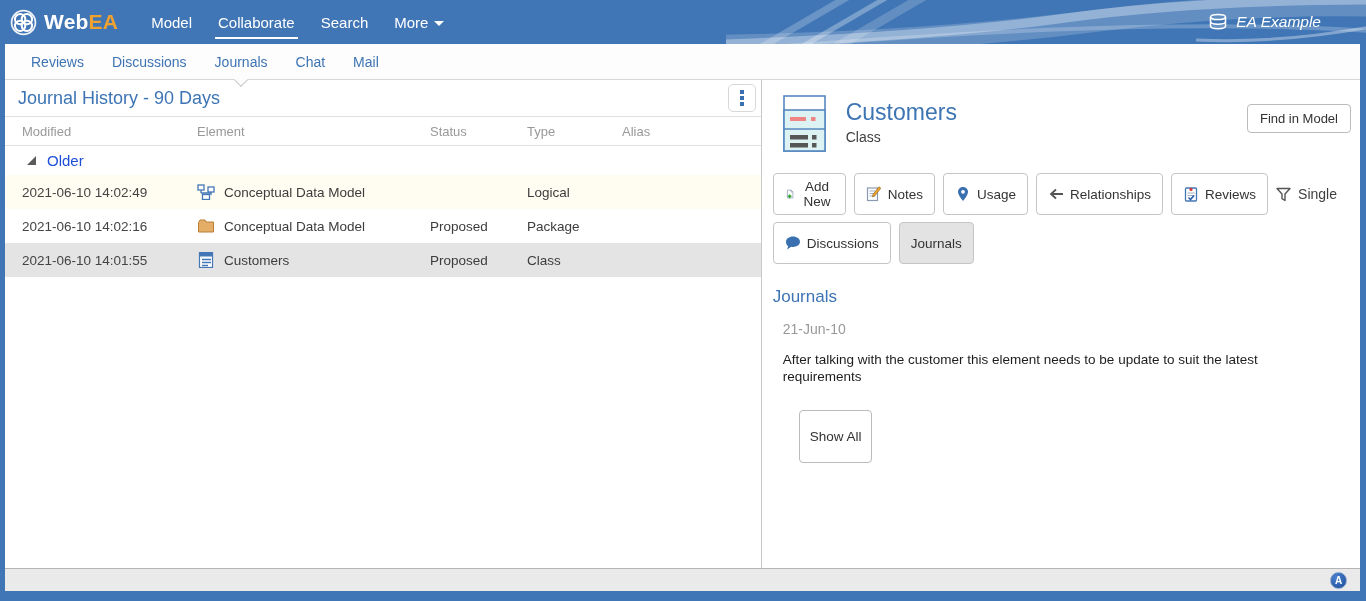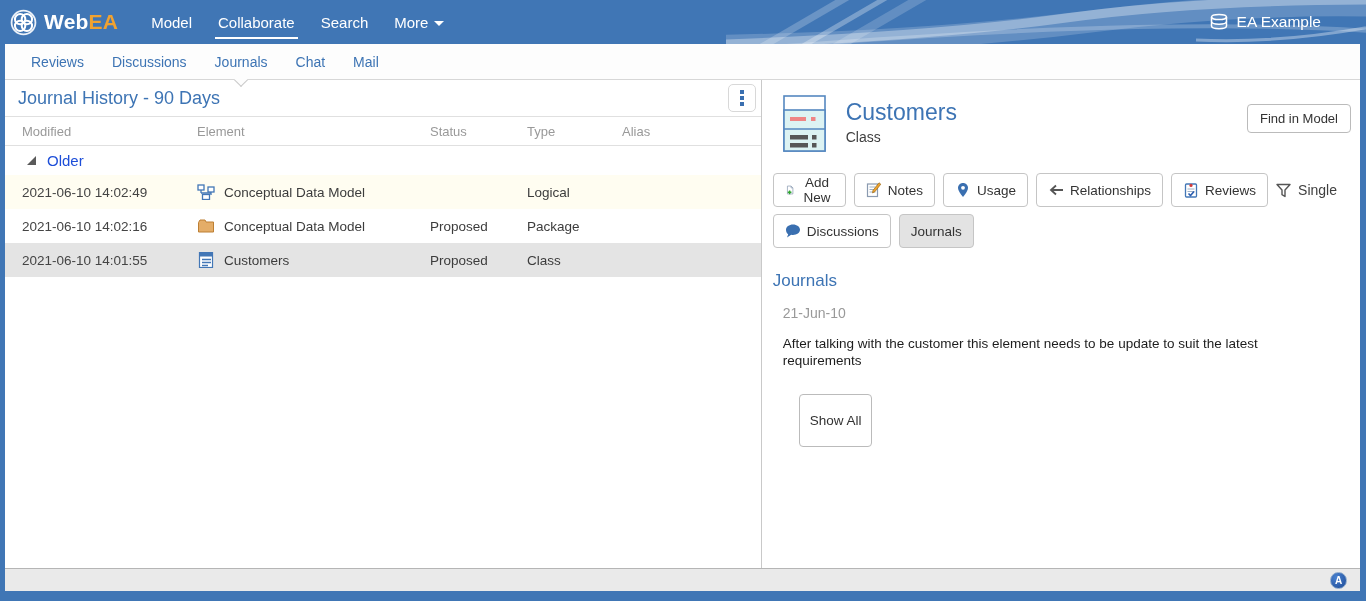--- a/index.html
+++ b/index.html
@@ -26,21 +26,21 @@
   .topnav { display:flex; align-items:center; margin-left:20px; position:relative; z-index:2; height:100%; }
   .topnav-item {
     color:#fff; font-size:15px; padding:0 13px; height:100%;
     display:flex; align-items:center; gap:6px; cursor:pointer; position:relative;
   }
   .topnav-item.active::after {
     content:""; position:absolute; left:10px; right:10px; bottom:5px;
     height:2px; background:#fff;
   }
   .caret-down { width:0; height:0; border-left:5px solid transparent; border-right:5px solid transparent; border-top:5px solid #fff; margin-top:2px; }
-  .topbar-right { margin-left:auto; display:flex; align-items:center; gap:8px; padding-right:45px; position:relative; z-index:2; }
+  .topbar-right { margin-left:auto; display:flex; align-items:center; gap:8px; padding-right:45px; position:relative; z-index:2;font-style:italic; }
   .db-icon { width:20px; height:19px; }
   .model-name { font-size:15.5px; color:#fff; }
 
   
   .frame { margin:0 6px 0 5px; }
 
   
   .subnav {
     height:36px; background:#fdfdfd; border-bottom:1px solid #d7d7d7;
     display:flex; align-items:center; padding-left:12px; position:relative;
@@ -95,21 +95,21 @@
     margin-left:auto; margin-top:9px; align-self:flex-start;
     background:#fff; border:1px solid #bbb; border-radius:4px;
     font-size:13px; color:#333; padding:6px 12px; cursor:pointer;
     font-family:"Liberation Sans", sans-serif;
   }
   .toolbar { margin:21px 17px 0 11px; }
   .tb-row { display:flex; align-items:center; gap:8px; }
   .tb-row + .tb-row { margin-top:7px; }
   .act-btn {
     background:#fff; border:1px solid #c5c5c5; border-radius:4px;
-    height:34px; padding:0 11px; display:inline-flex; align-items:center; gap:6px;
+    height:42px; padding:0 11px; display:inline-flex; align-items:center; gap:6px;
     font-size:13.5px; color:#333; cursor:pointer;
     font-family:"Liberation Sans", sans-serif;
   }
   .act-btn.active { background:#e3e3e3; }
   .act-btn svg { width:16px; height:16px; }
   .filter-single { margin-left:auto; display:flex; align-items:center; gap:7px; font-size:14px; color:#3f3f3f; padding-right:6px; cursor:pointer;justify-content:flex-end; }
   .funnel-icon { width:15px; height:15px; }
 
   .journals-section { margin-left:11px; }
   .section-title { color:#3d74b4; font-size:17px; margin-top:23px; }

